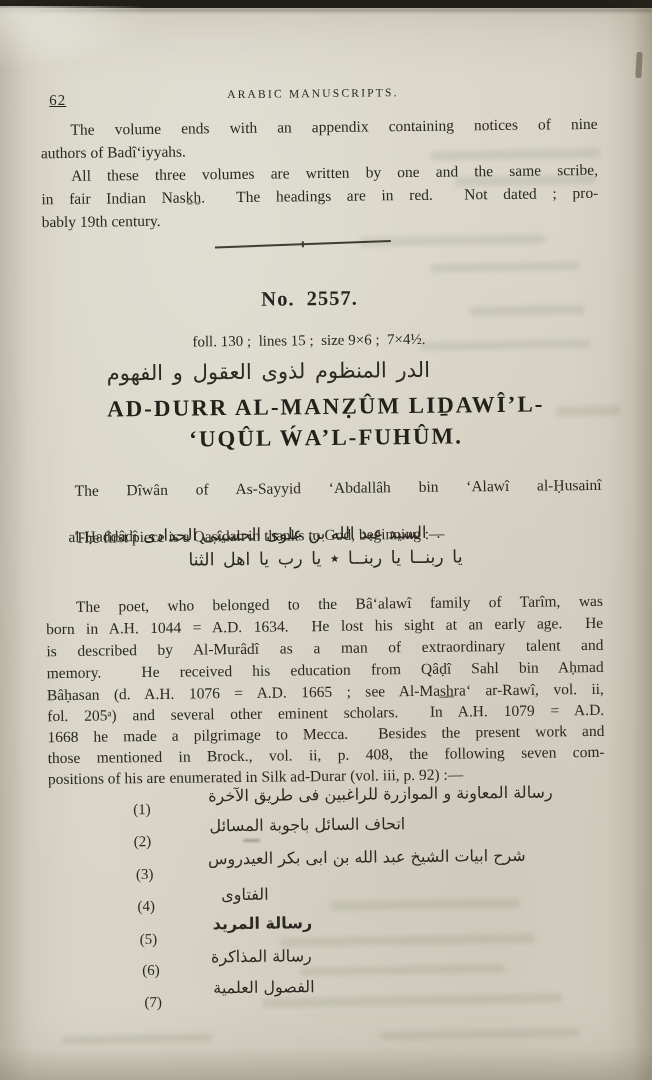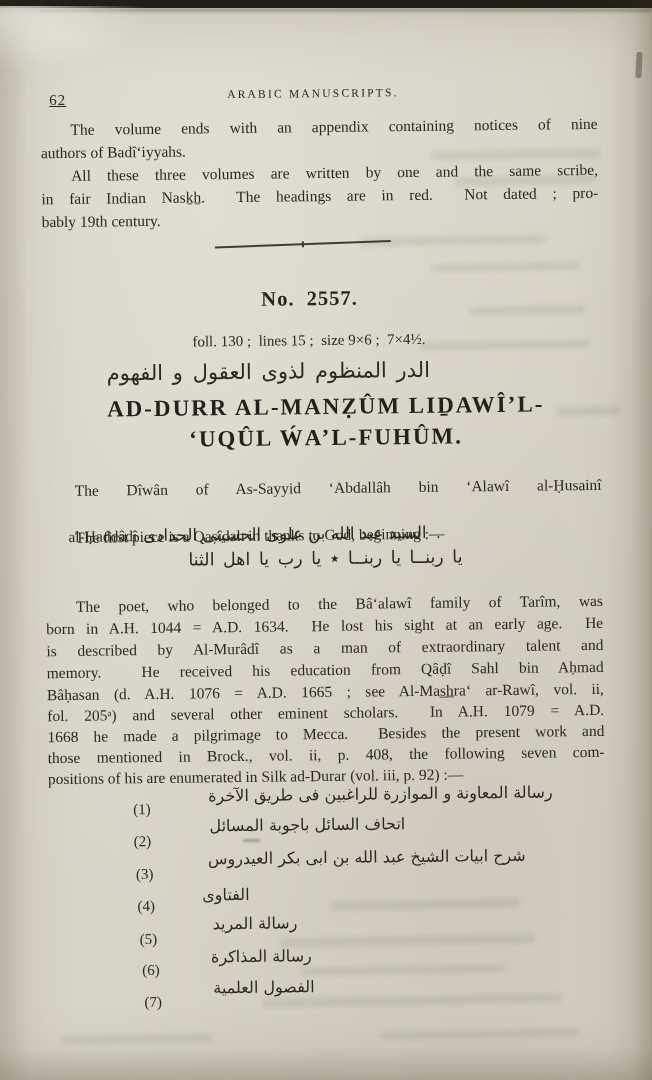--- a/index.html
+++ b/index.html
@@ -101,24 +101,24 @@
     <div class="line" style="left:130px;top:796px;font-size:15px;">(1)</div>
     <div class="line arab nowrap" dir="rtl" style="left:205px;top:784px;font-size:16px;">رسالة المعاونة و الموازرة للراغبين فى طريق الآخرة</div>
 
     <div class="line" style="left:130px;top:828px;font-size:15px;">(2)</div>
     <div class="line arab nowrap" dir="rtl" style="left:206px;top:814px;font-size:16px;">اتحاف السائل باجوبة المسائل</div>
 
     <div class="line" style="left:132px;top:861px;font-size:15px;">(3)</div>
     <div class="line arab nowrap" dir="rtl" style="left:204px;top:847px;font-size:16px;">شرح ابيات الشيخ عبد الله بن ابى بكر العيدروس</div>
 
     <div class="line" style="left:133px;top:893px;font-size:15px;">(4)</div>
-    <div class="line arab nowrap" dir="rtl" style="left:198px;top:883px;font-size:16px;">الفتاوى</div>
+    <div class="line arab nowrap" dir="rtl" style="left:217px;top:883px;font-size:16px;">الفتاوى</div>
 
     <div class="line" style="left:135px;top:926px;font-size:15px;">(5)</div>
-    <div class="line arab nowrap" dir="rtl" style="left:208px;top:912px;font-size:16px;">رسالة المريد</div>
+    <div class="line arab nowrap" dir="rtl" style="left:208px;top:912px;font-size:16px;font-weight:bold;">رسالة المريد</div>
 
     <div class="line" style="left:137px;top:957px;font-size:15px;">(6)</div>
     <div class="line arab nowrap" dir="rtl" style="left:206px;top:945px;font-size:16px;">رسالة المذاكرة</div>
 
     <div class="line" style="left:139px;top:989px;font-size:15px;">(7)</div>
     <div class="line arab nowrap" dir="rtl" style="left:208px;top:976px;font-size:16px;">الفصول العلمية</div>
 
   </div>
 
   <div class="vignette"></div>

